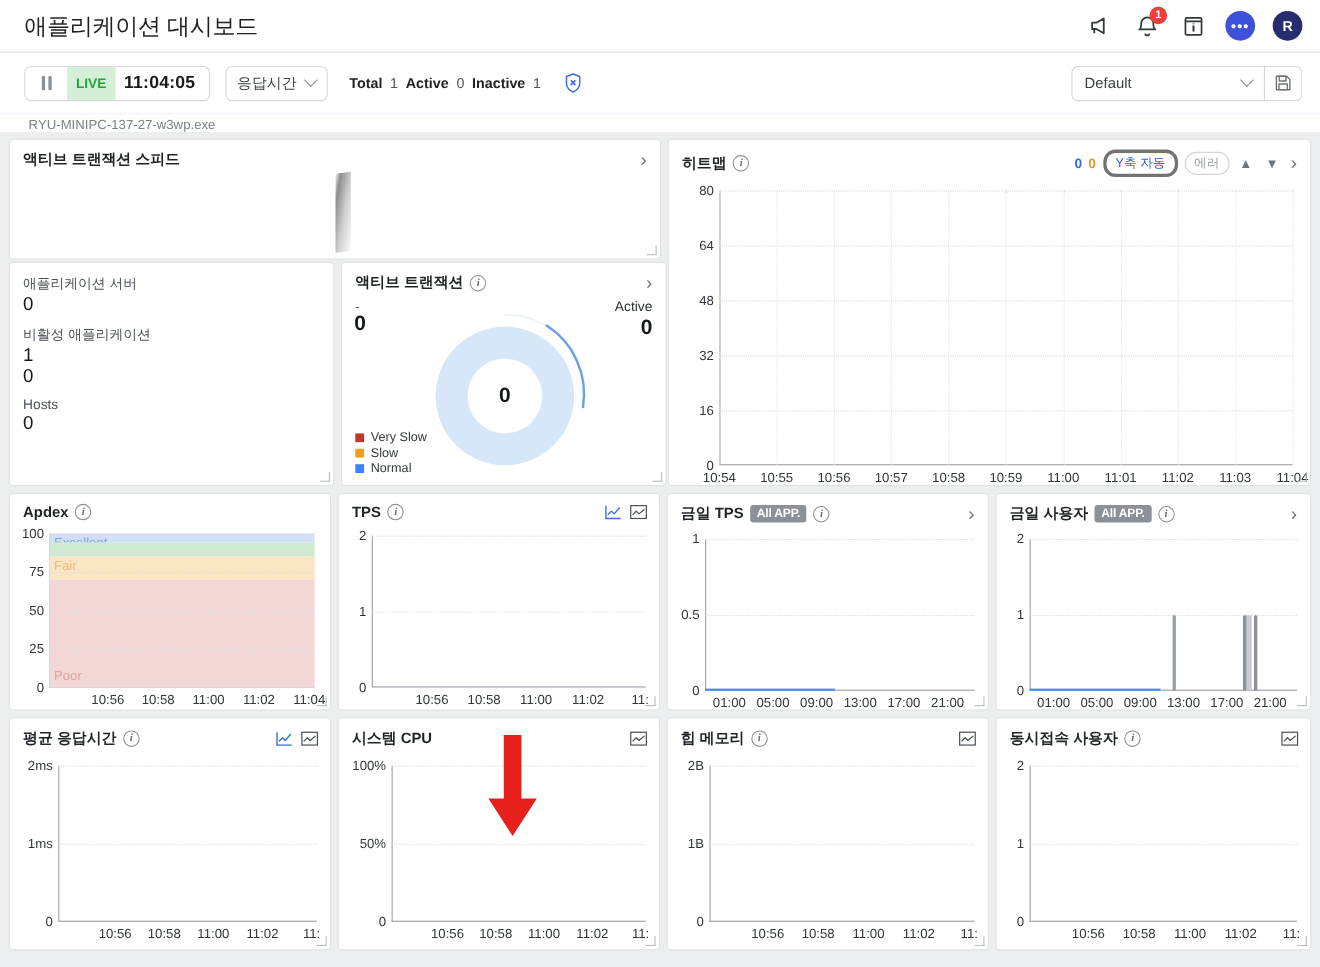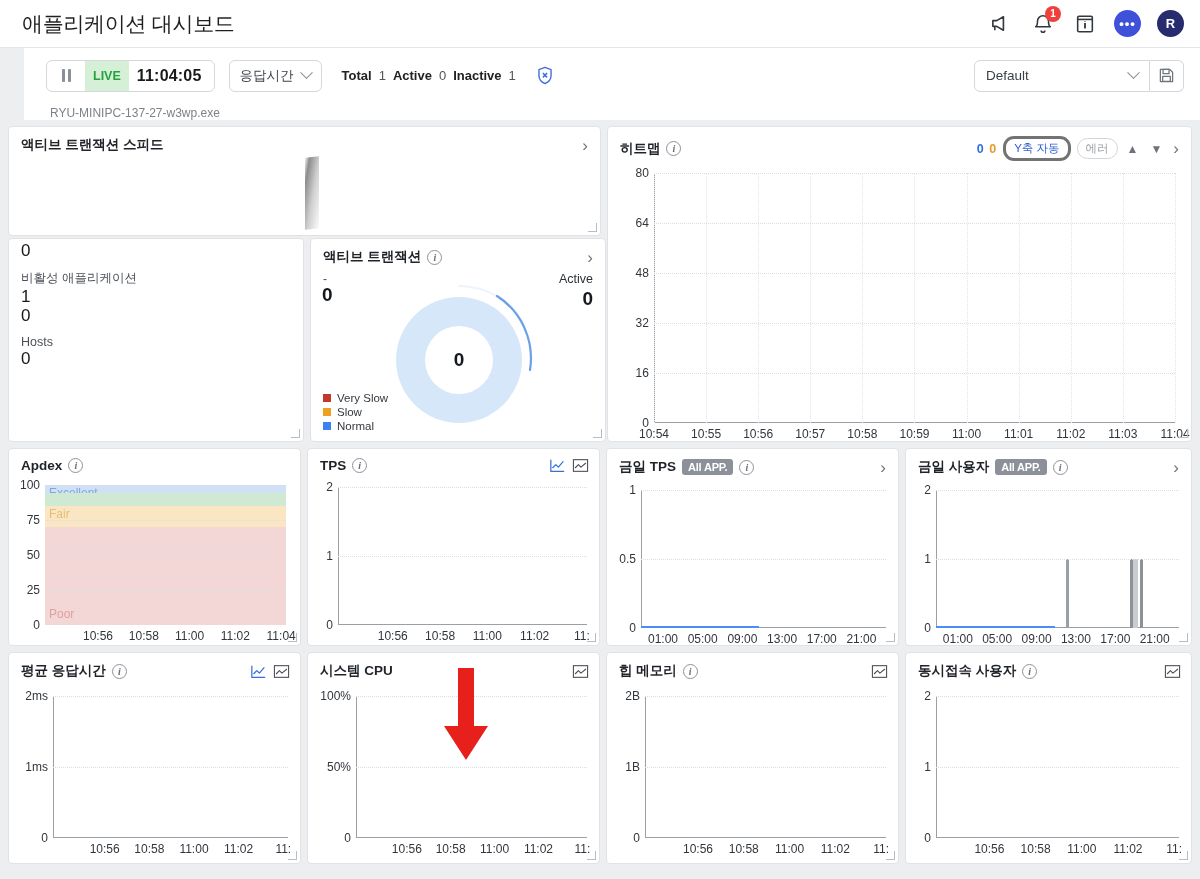--- a/index.html
+++ b/index.html
@@ -204,21 +204,21 @@
     <div class="circ-btn chat-btn">
       <span class="dots">•••</span>
     </div>
 
     <div class="circ-btn avatar-btn">
       <span>R</span>
     </div>
   </div>
 </div>
 
-<div style="background:#c4b5fd;margin-left:24px;">
+<div style="background:#c4b5fd;">
   <div class="controlbar">
     <div class="ctrl-left">
 
       <div class="live-box">
         <div class="pause-seg">
           <span class="pause-bars">
               <i></i>
               <i></i>
             </span>
         </div>
@@ -333,20 +333,21 @@
           <div class="xlab" style="left: 100%;">11:04</div>
           <div class="vline" style="left: 100%;"></div>
         </div>
     </div>
   </div>
 
   <div class="row" style="margin-top:-210px;width:598px;">
 
     <div class="card" style="width:296px;height:204px;">
       <div class="sum-body">
+        <div class="sum-k">애플리케이션 서버</div>
         <div class="sum-v">0</div>
         <div class="sum-k">비활성 애플리케이션</div>
         <div class="sum-v">1</div>
         <div class="sum-v">0</div>
         <div class="sum-k">Hosts</div>
         <div class="sum-v">0</div>
       </div>
     </div>
 
     <div class="card" style="width:296px;height:204px;">

